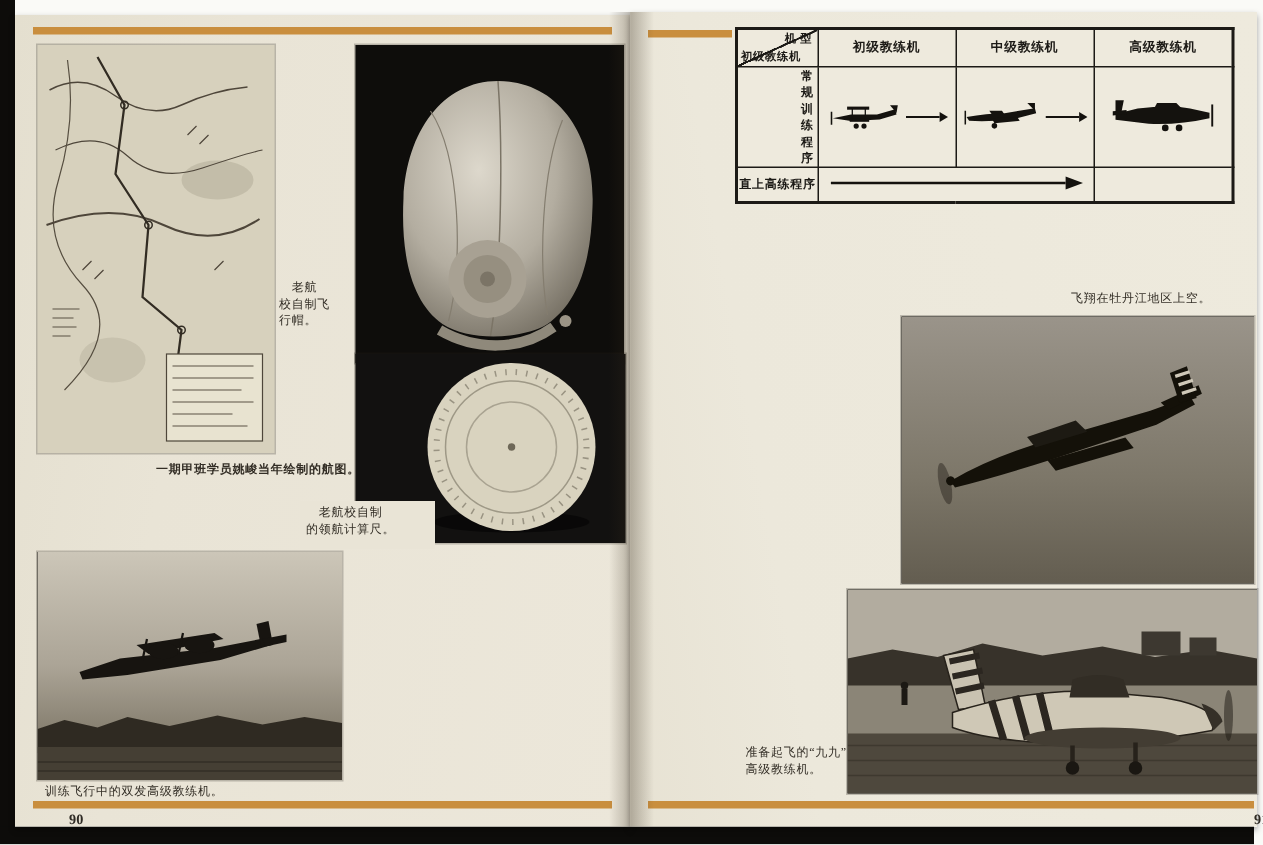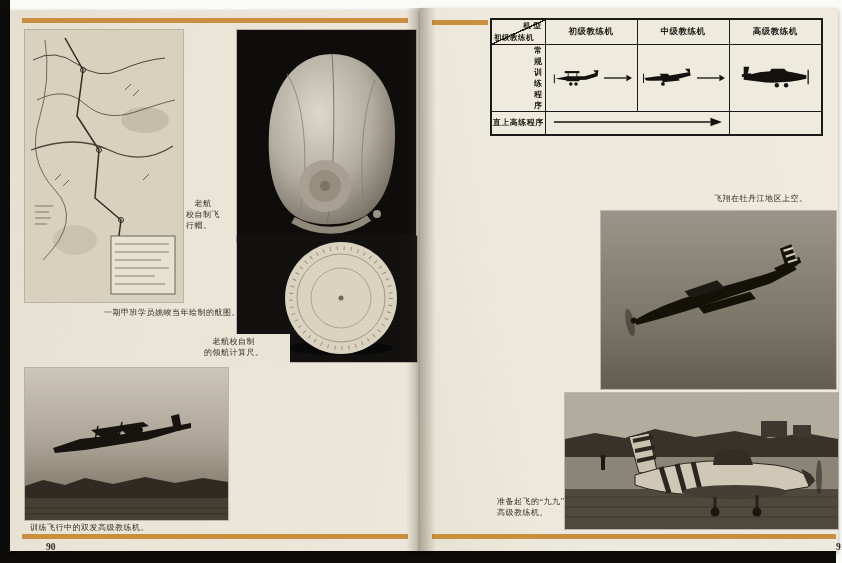--- a/index.html
+++ b/index.html
@@ -76,25 +76,25 @@
         <path d="M50 44 C70 74 72 146 62 184" stroke="#847d6f" fill="none" stroke-width=".8"></path>
         <path d="M138 50 C124 84 122 146 128 180" stroke="#847d6f" fill="none" stroke-width=".8"></path>
         <circle cx="88" cy="156" r="26" fill="#a8a193"></circle>
         <circle cx="88" cy="156" r="16" fill="#968f80"></circle>
         <circle cx="88" cy="156" r="5" fill="#7b7466"></circle>
         <path d="M56 190 C80 204 110 204 132 188" stroke="#8f897b" stroke-width="7" fill="none"></path>
         <circle cx="140" cy="184" r="4" fill="#9b9486"></circle>
       </svg>
     </div>
 
-    <div class="cap pre" style="left:176px;top:176px;width:50px;margin-top:12px;">　老航
+    <div class="cap pre" style="left:176px;top:176px;width:50px;">　老航
 校自制飞
 行帽。</div>
 
-    <div class="cap" style="left:94px;top:297px;width:160px;">一期甲班学员姚峻当年绘制的航图。</div>
+    <div class="cap" style="left:94px;top:297px;width:160px;font-weight:bold;">一期甲班学员姚峻当年绘制的航图。</div>
 
     <div class="photo" style="left:227px;top:226px;width:180px;height:126px;">
       <svg width="180" height="126" viewBox="0 0 180 126">
         <rect width="180" height="126" fill="#121110"></rect>
         <ellipse cx="104" cy="112" rx="52" ry="7" fill="rgba(0,0,0,.5)"></ellipse>
         <circle cx="104" cy="62" r="56" fill="#d9d3bf"></circle>
         <circle cx="104" cy="62" r="50" fill="none" stroke="rgba(90,84,70,.5)" stroke-width="4" stroke-dasharray="1 6"></circle>
         <circle cx="104" cy="62" r="44" fill="none" stroke="rgba(110,104,88,.55)" stroke-width="1"></circle>
         <circle cx="104" cy="62" r="30" fill="none" stroke="rgba(110,104,88,.45)" stroke-width="1"></circle>
         <circle cx="104" cy="62" r="2.5" fill="#6e6858"></circle>

